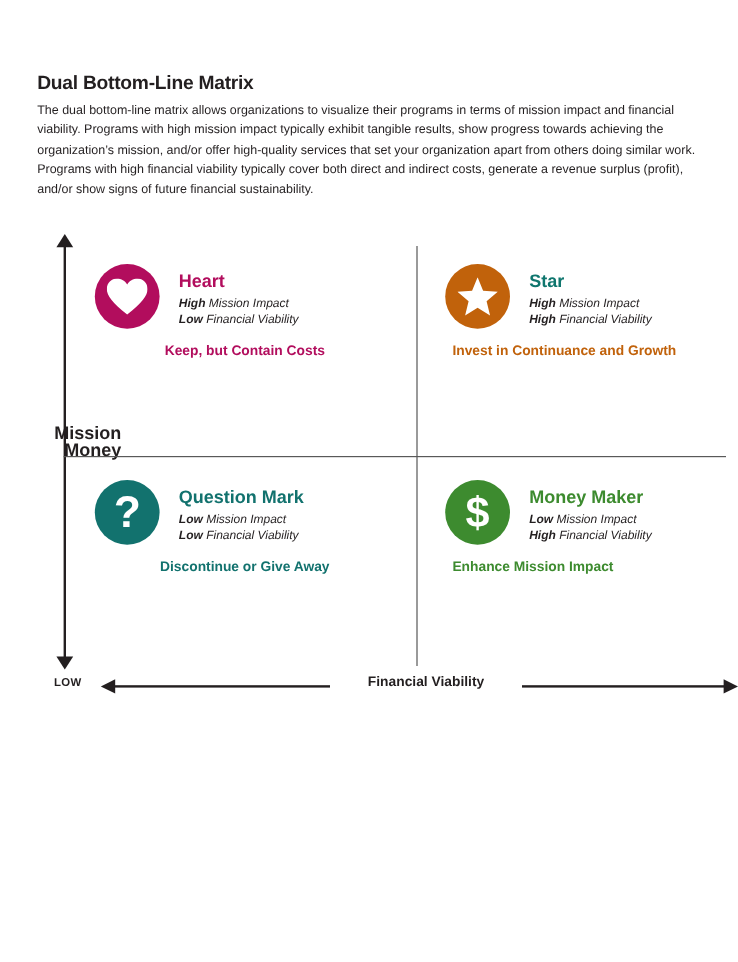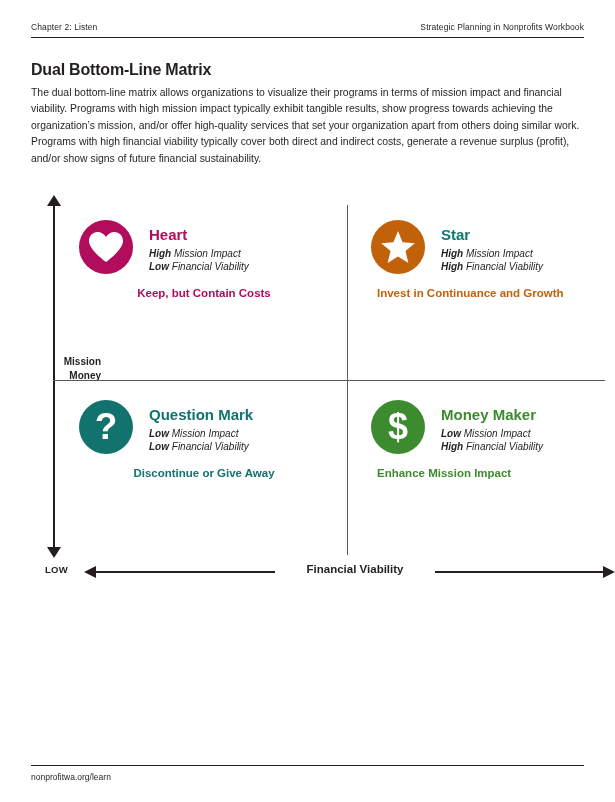--- a/index.html
+++ b/index.html
@@ -93,21 +93,21 @@
     border-left: 7px solid transparent;
     border-right: 7px solid transparent;
     border-top: 11px solid #231f20;
   }
   .axis-label-y {
     position: absolute;
     left: 0px;
     top: 160px;
     width: 70px;
     text-align: right;
-    font-size: 10px;
+    font-size: 15px;
     font-weight: bold;
     line-height: 14px;
     color: #231f20;
   }
   
   .divider-h {
     position: absolute;
     left: 22px;
     top: 185px;
     width: 552px;
@@ -274,24 +274,20 @@
     color: #231f20;
     padding-top: 6px;
     border-top: 0.8px solid #231f20;
   }
 </style>
 </head>
 <body>
 
 <div class="page">
 
-  <div class="header">
-    <div class="left">Chapter 2: Listen</div>
-    <div class="right">Strategic Planning in Nonprofits Workbook</div>
-  </div>
 
   <div class="title">Dual Bottom-Line Matrix</div>
 
   <div class="intro">The dual bottom-line matrix allows organizations to visualize their programs in terms of mission impact and financial viability. Programs with high mission impact typically exhibit tangible results, show progress towards achieving the organization’s mission, and/or offer high-quality services that set your organization apart from others doing similar work. Programs with high financial viability typically cover both direct and indirect costs, generate a revenue surplus (profit), and/or show signs of future financial sustainability.</div>
 
   <div class="matrix">
 
     <div class="v-arrow-up"></div>
     <div class="v-axis"></div>
     <div class="v-arrow-down"></div>
@@ -373,15 +369,14 @@
       <div class="h-arrow-left"></div>
       <div class="h-line-left"></div>
       <div class="h-axis-label">Financial Viability</div>
       <div class="h-line-right"></div>
       <div class="h-arrow-right"></div>
     </div>
 
   </div>
 
 
-  <div class="footer">nonprofitwa.org/learn</div>
 
 </div>
 
 </body></html>

